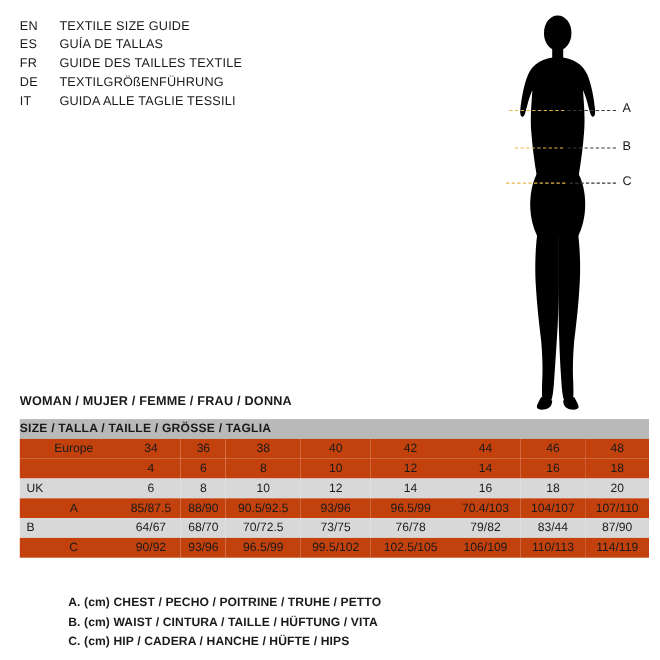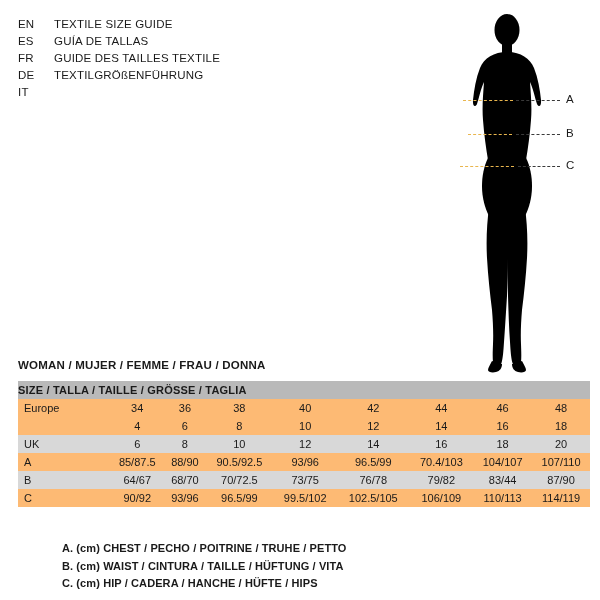--- a/index.html
+++ b/index.html
@@ -95,21 +95,21 @@
     line-height: 18px;
   }
   .row-head td {
     background: #b9b9b9;
     font-weight: bold;
     font-size: 11px;
     padding-left: 6px;
     letter-spacing: 0.2px;
   }
   .row-grey td { background: #d8d8d8; }
-  .row-white td { background: #fdba74; }
+  .row-white td { background: #c2410c; text-align: center; }
   .cell-label {
     width: 86px;
     padding-left: 6px !important;
     text-align: left;
   }
   .cell-val {
     text-align: center;
   }
 
   
@@ -142,20 +142,21 @@
     <div class="lang-row">
       <span class="lang-code">FR</span>
       <span class="lang-text">GUIDE DES TAILLES TEXTILE</span>
     </div>
     <div class="lang-row">
       <span class="lang-code">DE</span>
       <span class="lang-text">TEXTILGRÖßENFÜHRUNG</span>
     </div>
     <div class="lang-row">
       <span class="lang-code">IT</span>
+      <span class="lang-text">GUIDA ALLE TAGLIE TESSILI</span>
     </div>
   </div>
 
   <div class="figure-wrap">
     <svg class="figure-svg" width="160" height="370" viewBox="0 0 160 370">
       <g fill="#000000">
 
         <ellipse cx="77" cy="22" rx="12.5" ry="16"></ellipse>
 
         <rect x="72" y="35" width="10" height="12"></rect>

